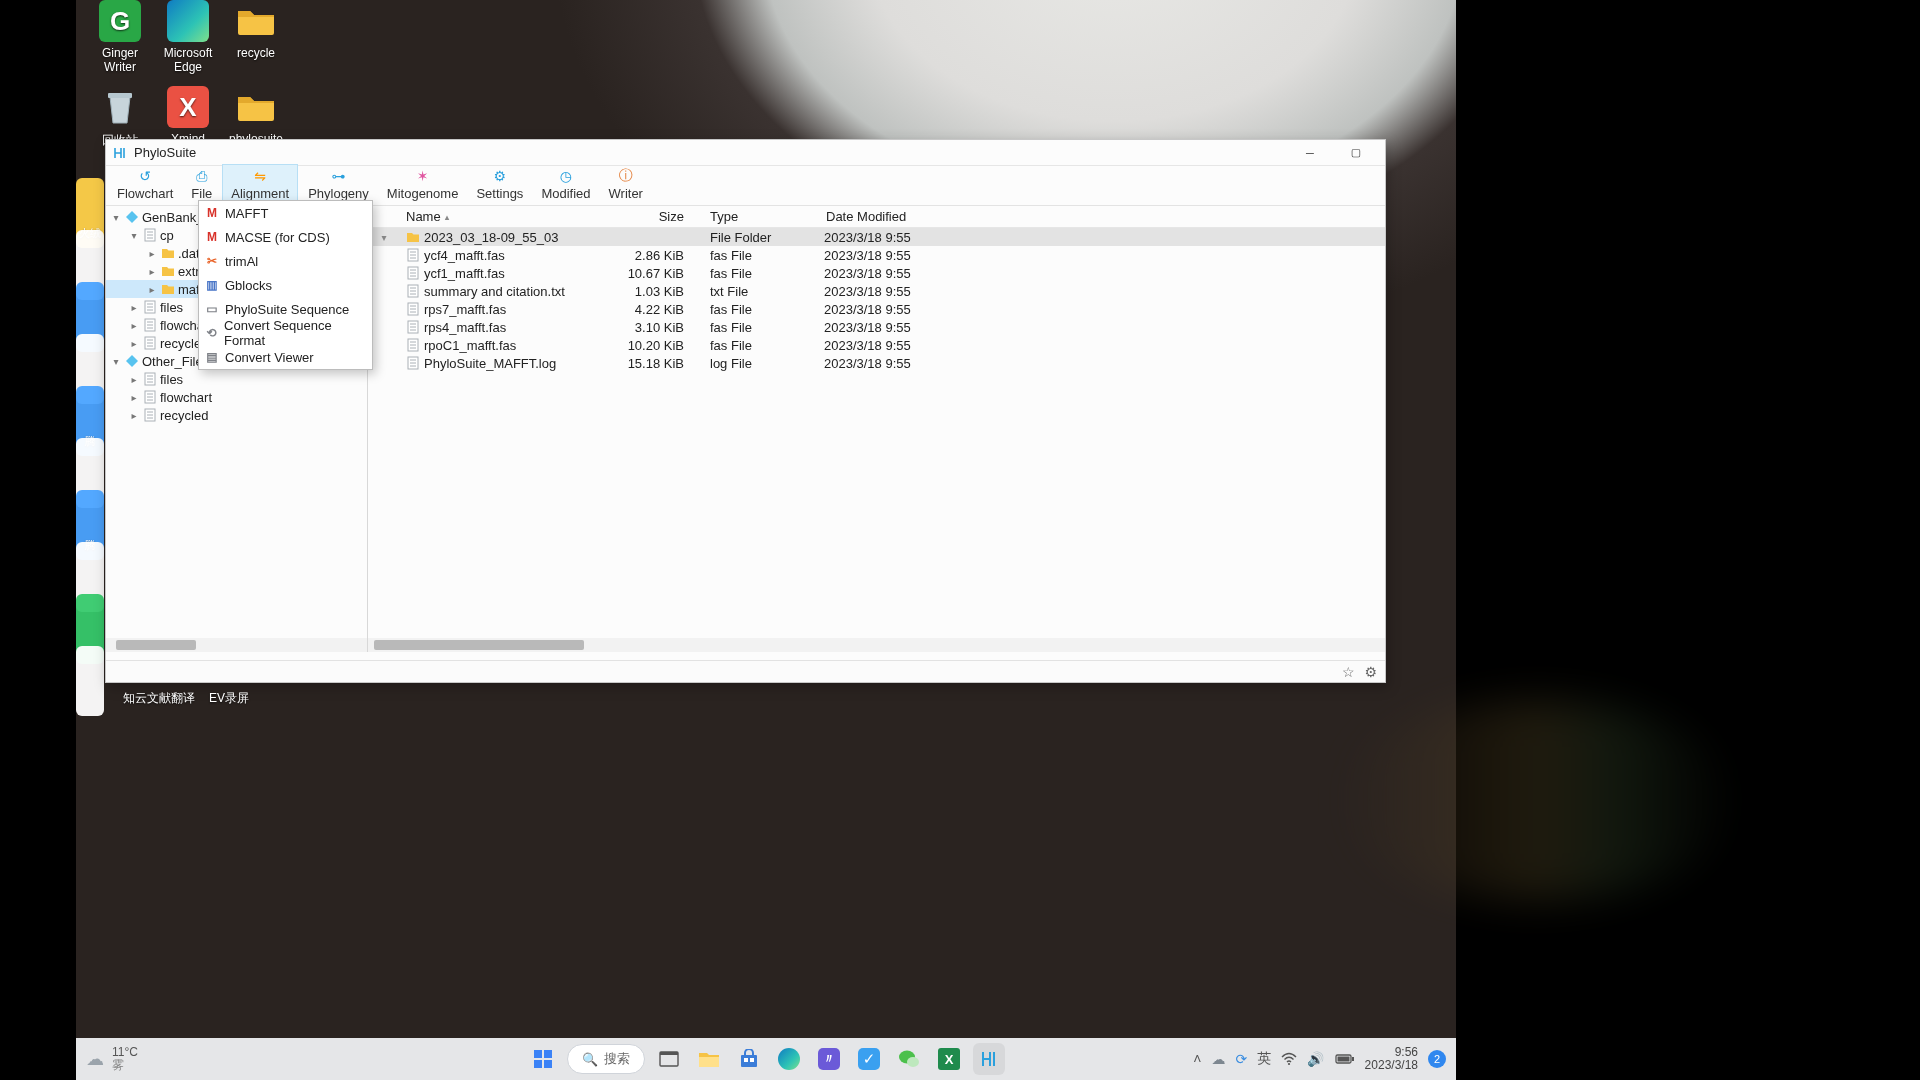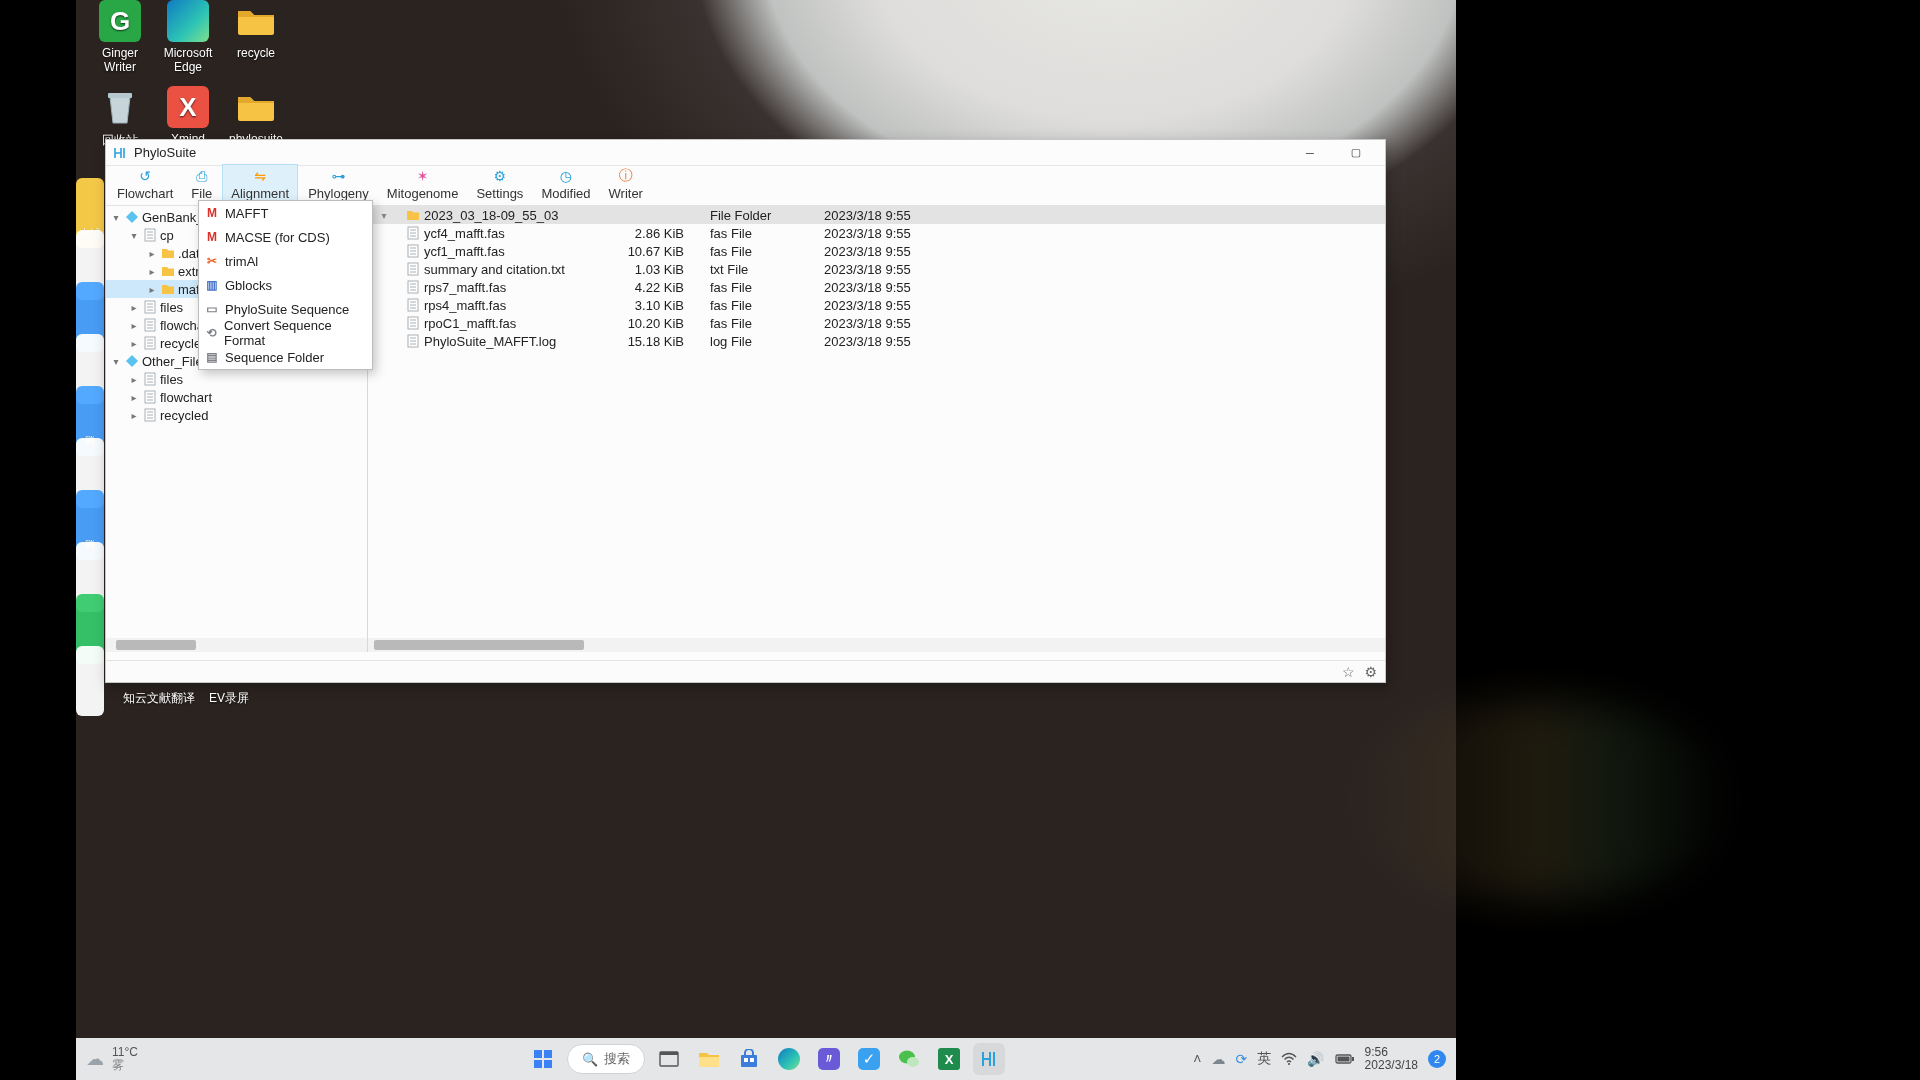--- a/index.html
+++ b/index.html
@@ -73,21 +73,21 @@
 
 
 .taskbar{position:absolute;left:76px;right:464px;bottom:0;height:42px;background:rgba(245,247,250,.92);backdrop-filter:blur(6px);display:flex;align-items:center;}
 .tb-left{position:absolute;left:10px;display:flex;align-items:center;gap:8px;color:#555;font-size:12px;}
 .tb-center{margin:0 auto;display:flex;align-items:center;gap:8px;}
 .tb-search{display:flex;align-items:center;gap:6px;background:#fff;border:1px solid #d0d4da;border-radius:20px;height:30px;padding:0 14px;font-size:13px;color:#666;cursor:text;}
 .tb-btn{width:32px;height:32px;border-radius:6px;display:flex;align-items:center;justify-content:center;font-size:18px;cursor:pointer;}
 .tb-btn.active{background:rgba(0,0,0,.06);}
 .tb-right{position:absolute;right:10px;display:flex;align-items:center;gap:10px;color:#444;font-size:12px;}
 .tray-ic{font-size:14px;color:#555;cursor:pointer;}
-.clock{line-height:1.1;}
+.clock{text-align:right;line-height:1.1;}
 .notif{width:18px;height:18px;border-radius:50%;background:#2f87ef;color:#fff;font-size:11px;display:flex;align-items:center;justify-content:center;}
 
 svg{display:block;}
 </style>
 </head>
 <body>
 
 <div class="desktop">
   <div class="black-l"></div>
   <div class="black-r"></div>
@@ -332,20 +332,36 @@
                 </svg>
               </span>
               <span>recycled</span>
             </div>
           </div>
         <div class="tree-scroll">
           <div class="thumb" style="left:10px;width:80px"></div>
         </div>
       </div>
       <div class="list-pane">
+        <div class="lhdr">
+          <div></div>
+          <div class="hc">
+              <span>Name</span>
+              <span class="list-sort">▴</span>
+            </div>
+          <div class="hc" style="justify-content:flex-end;padding-right:6px">
+              <span>Size</span>
+            </div>
+          <div class="hc" style="padding-left:20px">
+              <span>Type</span>
+            </div>
+          <div class="hc">
+              <span>Date Modified</span>
+            </div>
+        </div>
         <div id="rows">
             <div class="lrow sel">
               <div style="text-align:center;color:#888;font-size:10px">▾</div>
     <div class="nm">
                 <span class="fic">
                   <svg width="14" height="12" viewBox="0 0 14 12">
                     <path d="M1 2h5l1.5 1.5H13V11H1z" fill="#f6c345"></path>
                   </svg>
                 </span>
                 <span>2023_03_18-09_55_03</span>
@@ -492,21 +508,21 @@
       <div class="dd-item">
         <span class="dd-ic" style="color:#7f8288;font-weight:bold">▭</span>
         <span>PhyloSuite Sequence</span>
       </div>
       <div class="dd-item">
         <span class="dd-ic" style="color:#7f8288;font-weight:bold">⟲</span>
         <span>Convert Sequence Format</span>
       </div>
       <div class="dd-item">
         <span class="dd-ic" style="color:#7f8288;font-weight:bold">▤</span>
-        <span>Sequence Folder</span>
+        <span>Convert Viewer</span>
       </div>
     </div>
 
   <div class="text-under" style="top:690px;">知云文献翻译</div>
   <div class="text-under" style="top:690px;left:162px;">EV录屏</div>
 
   <div class="taskbar">
     <div class="tb-left">
       <span style="font-size:18px;color:#9aa3ab;">☁</span>
       <span style="display:flex;flex-direction:column;line-height:1.05;">

